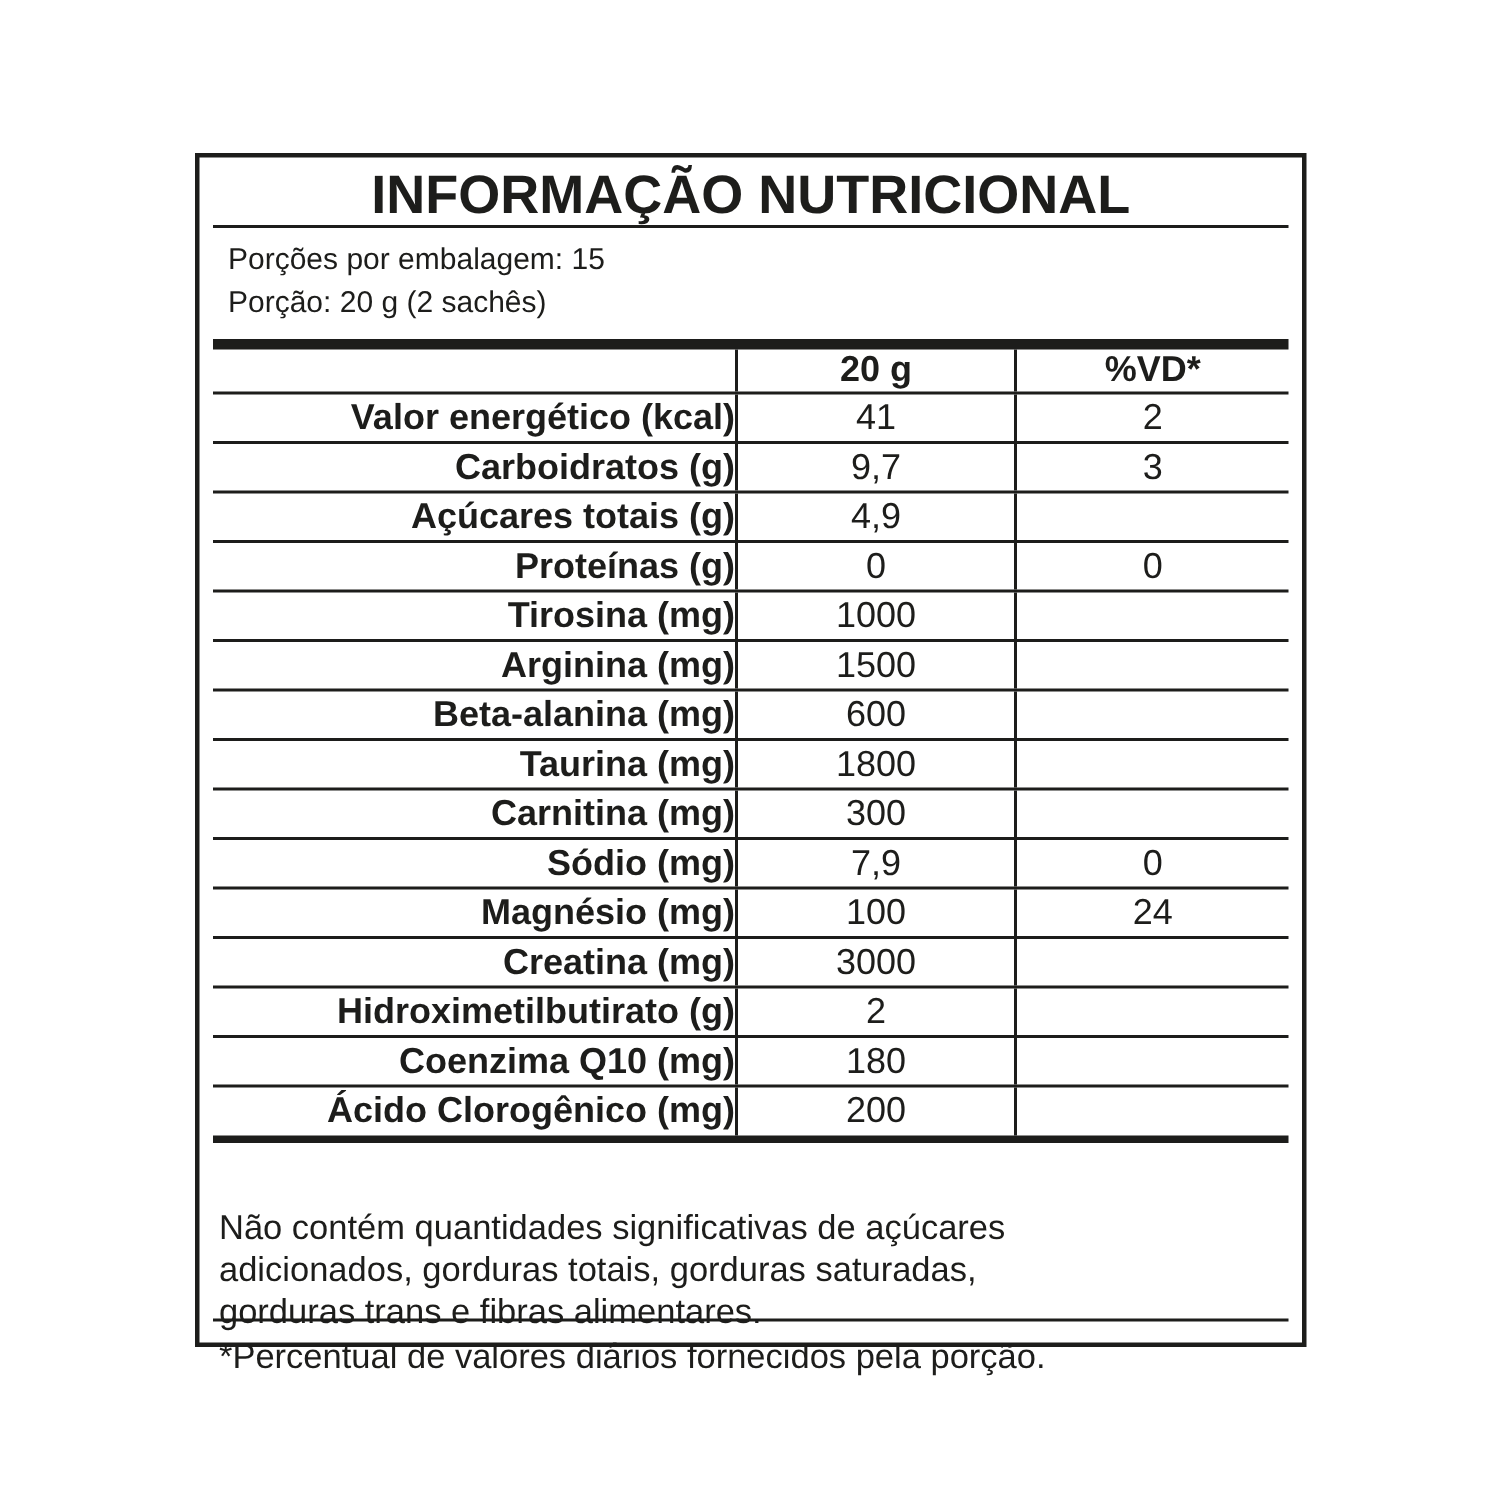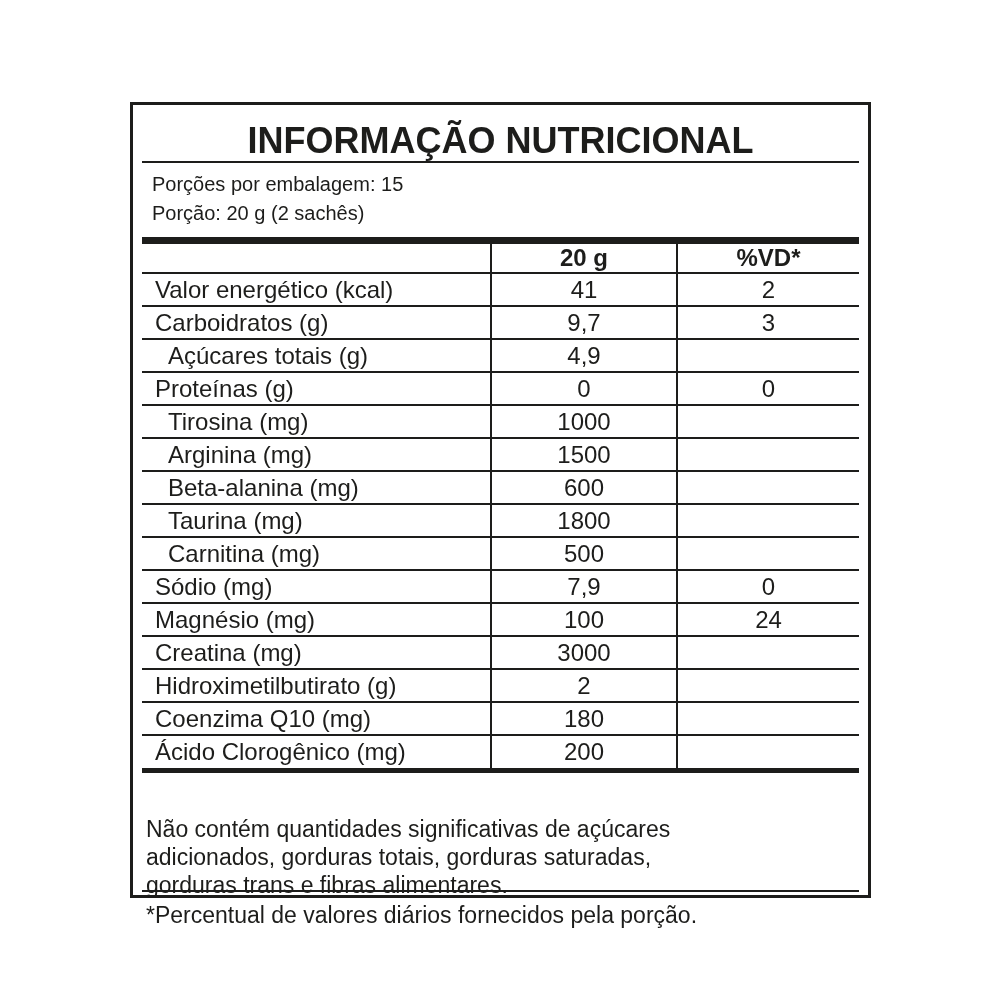--- a/index.html
+++ b/index.html
@@ -18,21 +18,20 @@
     padding: 0 9px;
   }
   .title {
     font-size: 36px;
     font-weight: bold;
     text-align: center;
     height: 47px;
     padding-top: 4px;
     border-bottom: 2px solid #1d1d1b;
     white-space: nowrap;
-    margin-top: 11px;
   }
   .serving {
     font-size: 20px;
     line-height: 29px;
     height: 74px;
     padding: 7px 10px 0 10px;
   }
   .bar-thick-top { height: 7px; background: #1d1d1b; }
   table.nutri {
     width: 100%;
@@ -43,21 +42,21 @@
   table.nutri col.c-amount { width: 186px; }
   table.nutri th, table.nutri td {
     font-size: 24px;
     border-bottom: 2px solid #1d1d1b;
     overflow: hidden;
     white-space: nowrap;
     border-radius: 14px;
   }
   table.nutri th { height: 27px; font-weight: bold; text-align: center; }
   table.nutri td { height: 33px; }
-  td.col-label { text-align: left; padding-left: 13px; }
+  td.col-label { text-align: right; padding-left: 13px; font-weight: bold; }
   td.col-label.indent { padding-left: 26px; }
   td.col-amount, td.col-vd { text-align: center; }
   th.col-amount, th.col-vd, td.col-amount, td.col-vd { border-left: 2px solid #1d1d1b; }
   table.nutri tr:last-child td { border-bottom: none; }
   .bar-thick-bottom { height: 5px; background: #1d1d1b; }
   .note {
     font-size: 23px;
     line-height: 28px;
     height: 81px;
     padding: 6px 4px 0 4px;
@@ -132,21 +131,21 @@
         <td class="col-amount">600</td>
         <td class="col-vd"></td>
       </tr>
       <tr>
         <td class="col-label indent">Taurina (mg)</td>
         <td class="col-amount">1800</td>
         <td class="col-vd"></td>
       </tr>
       <tr>
         <td class="col-label indent">Carnitina (mg)</td>
-        <td class="col-amount">500</td>
+        <td class="col-amount">300</td>
         <td class="col-vd"></td>
       </tr>
       <tr>
         <td class="col-label">Sódio (mg)</td>
         <td class="col-amount">7,9</td>
         <td class="col-vd">0</td>
       </tr>
       <tr>
         <td class="col-label">Magnésio (mg)</td>
         <td class="col-amount">100</td>

